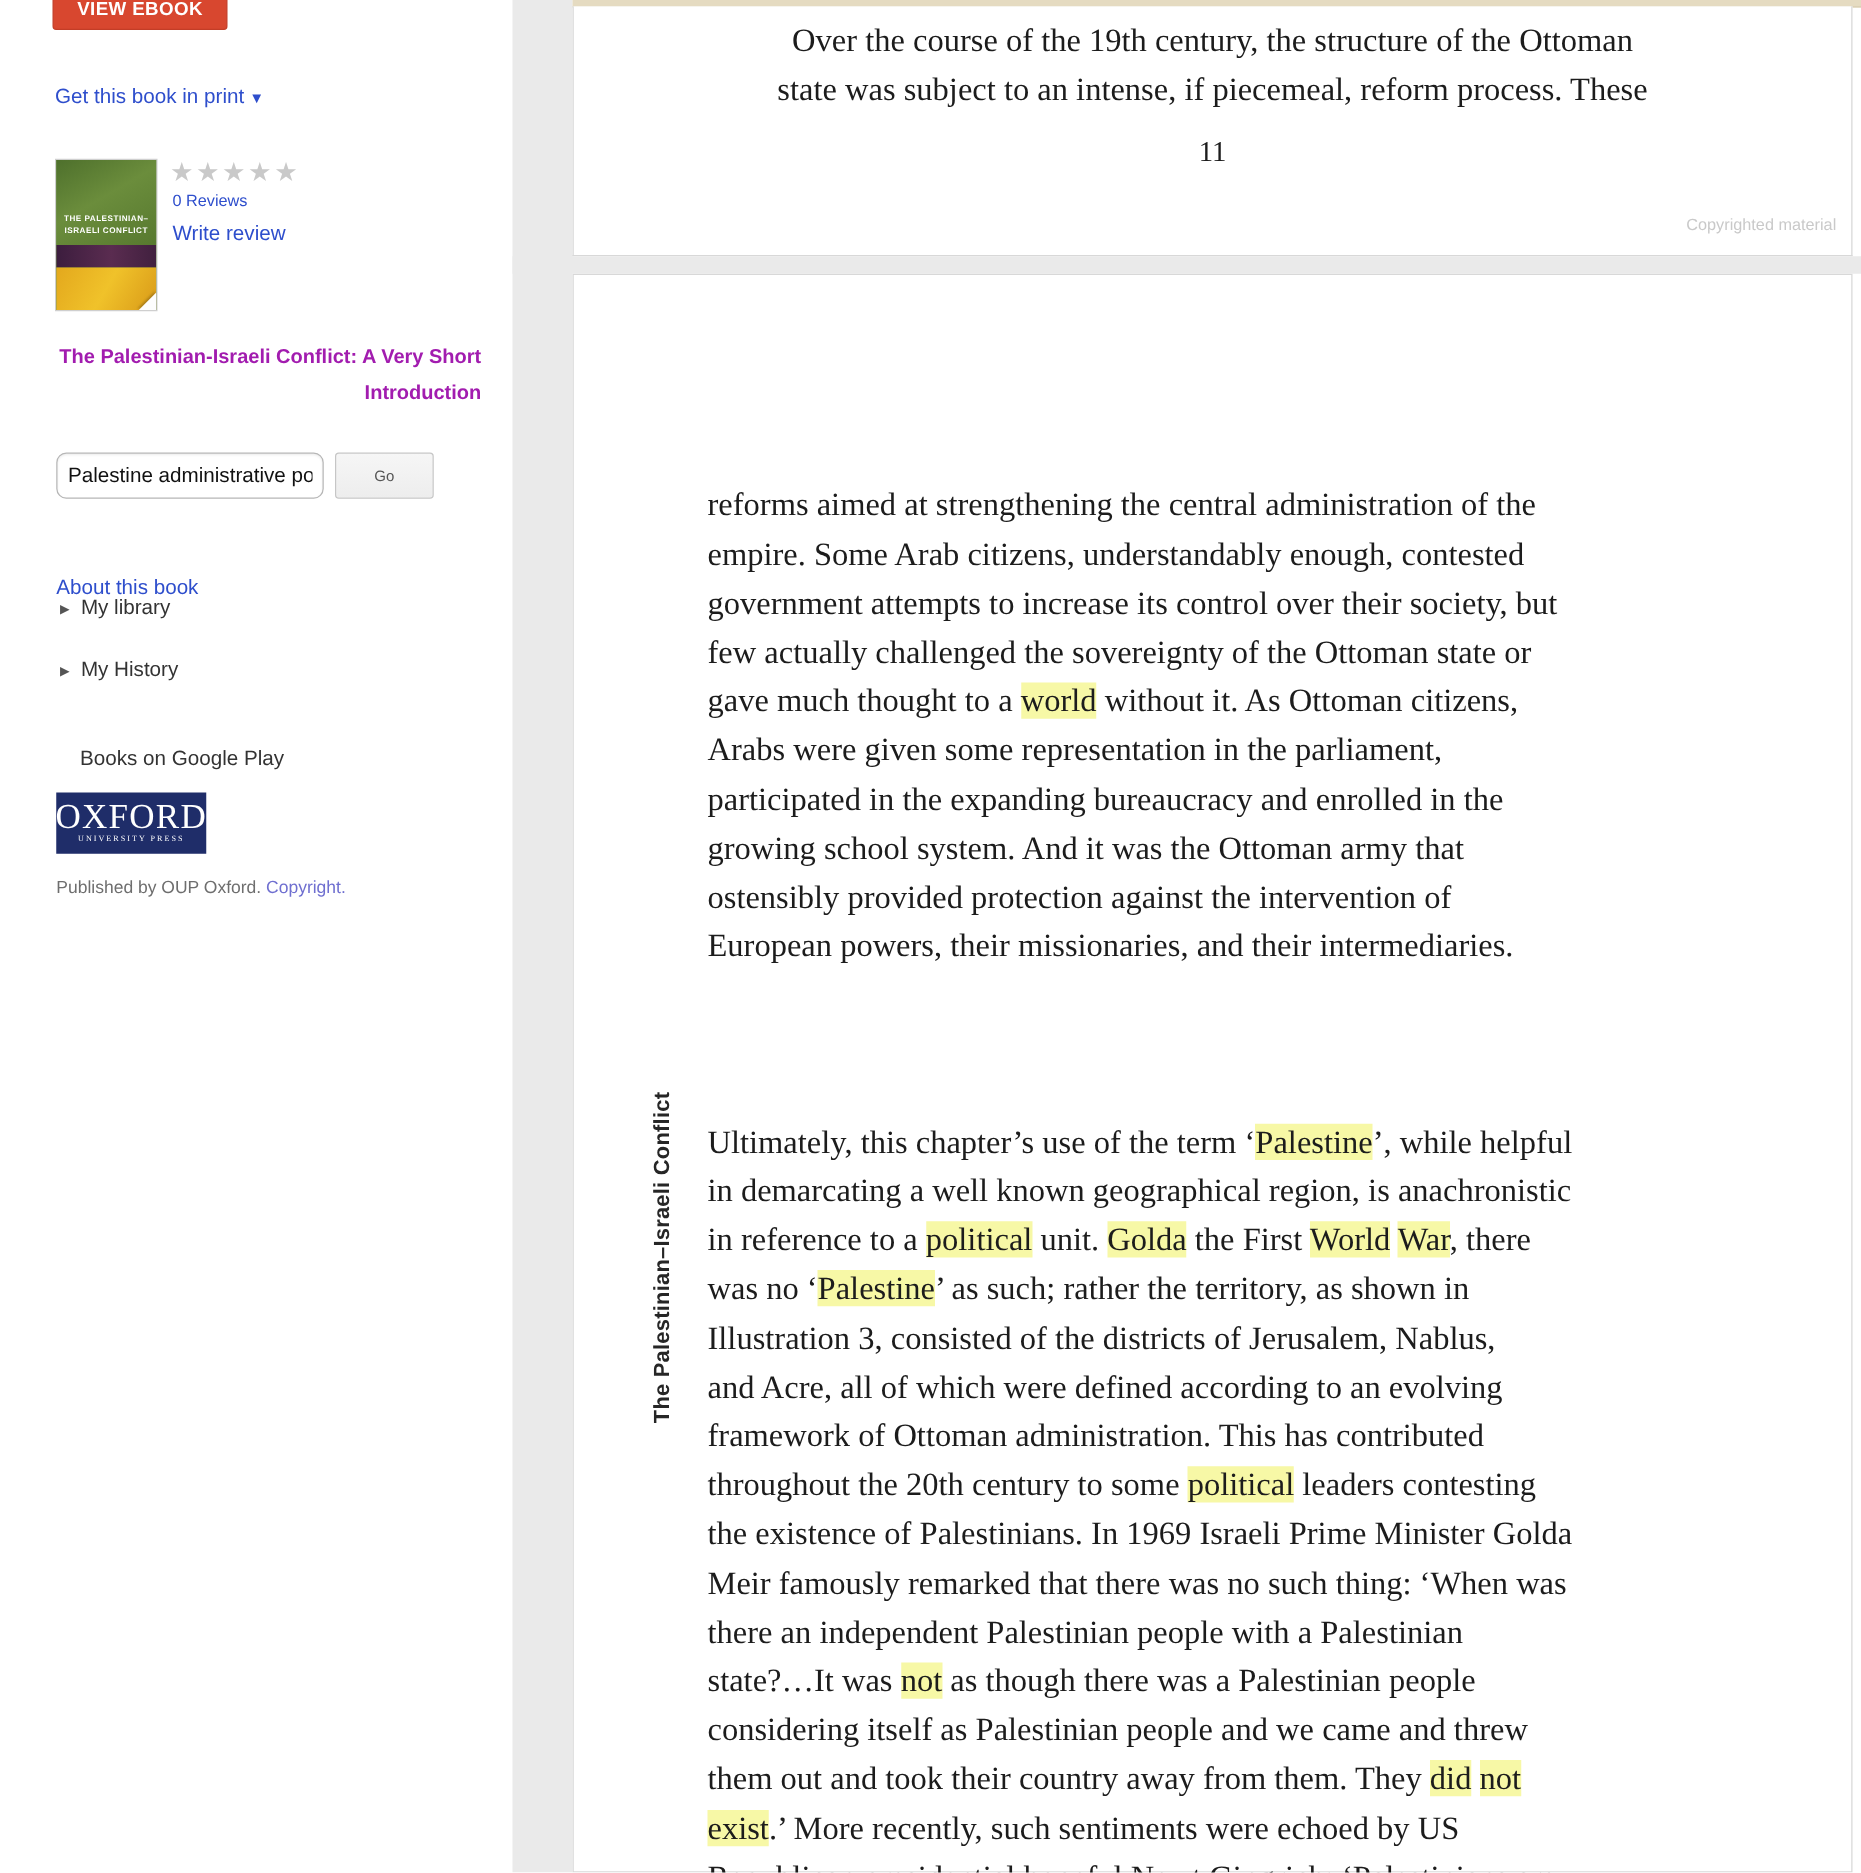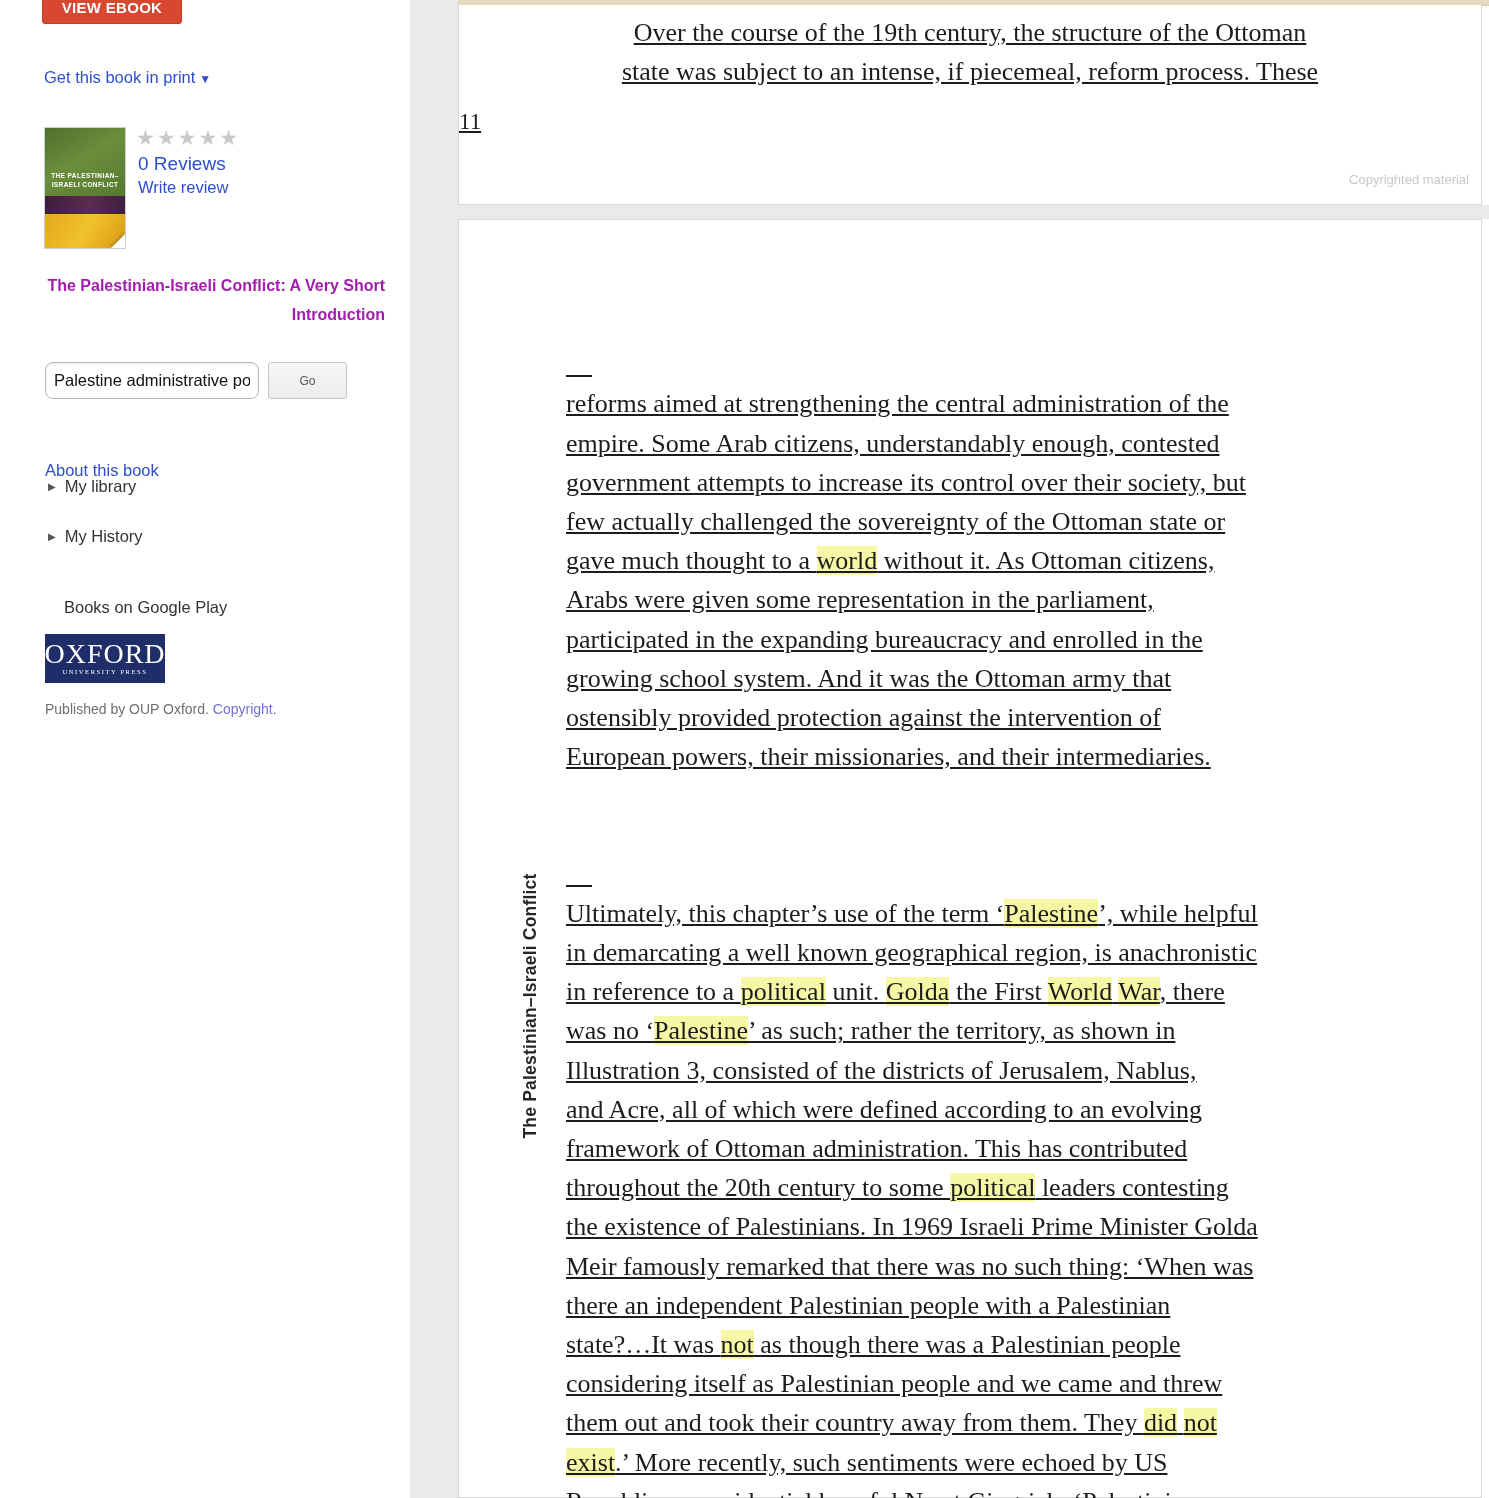--- a/index.html
+++ b/index.html
@@ -29,21 +29,21 @@
   .cover .band-yellow{position:absolute;left:0;top:72%;width:100%;height:28%;
     background:linear-gradient(120deg,#e3a81d,#f0c22a 50%,#d99a18);}
   .cover .cover-title{
     position:absolute;left:0;top:36%;width:100%;text-align:center;
     color:#fff;font-size:6.5px;font-weight:bold;letter-spacing:.4px;line-height:9px;
   }
   .cover .curl{position:absolute;right:0;bottom:0;width:0;height:0;
     border-left:14px solid transparent;border-bottom:14px solid #fdfdfd;
     filter:drop-shadow(-1px -1px 1px rgba(0,0,0,.25));}
   .stars{position:absolute;left:136px;top:126px;font-size:21px;color:#c9c9c9;letter-spacing:2px;}
-  .reviews-link{position:absolute;left:138px;top:153px;font-size:19px;}
+  .reviews-link{position:absolute;left:138px;top:153px;font-size:13px;}
   .write-link{position:absolute;left:138px;top:178px;font-size:16.5px;}
   .book-title{
     position:absolute;left:45px;top:271px;width:340px;
     font-size:16px;font-weight:bold;color:#a21caf;line-height:29px;text-align:right;
   }
   .byline{position:absolute;left:47px;top:332px;font-size:12.5px;color:#555;margin-top:31px;}
   .search-input{
     position:absolute;left:45px;top:362px;width:214px;height:37px;box-sizing:border-box;
     border:1px solid #b6b6b6;border-radius:8px;padding:0 8px;font-size:16.5px;color:#111;
     font-family:"Liberation Sans",sans-serif;box-shadow:inset 0 1px 2px rgba(0,0,0,.08);
@@ -67,26 +67,26 @@
   .oxford .ox2{font-family:"Liberation Serif",serif;font-size:6.5px;letter-spacing:1.6px;margin-top:3px;}
   .published{position:absolute;left:45px;top:701px;font-size:14px;color:#6e6e6e;}
   .copyright-link{color:#6f6fd0;}
   
   .gray-strip{position:absolute;left:410px;top:0;width:48px;height:1498px;background:#eaeaea;}
   .tan-strip{position:absolute;left:458px;top:0;width:1031px;height:5px;background:#e5dbc1;border-bottom:1px solid #d8cdb0;}
   .page{position:absolute;background:#fff;border:1px solid #d8d8d8;box-sizing:border-box;}
   .page1{left:458px;top:5px;width:1024px;height:200px;border-top:none;}
   .page-gap{position:absolute;left:410px;top:205px;width:1079px;height:14px;background:#eaeaea;}
   .page2{left:458px;top:219px;width:1024px;height:1279px;}
-  .serif{font-family:"Liberation Serif",serif;color:#1c1c1c;text-decoration:underline;}
+  .serif{font-family:"Liberation Serif",serif;color:#1c1c1c;}
   .p1-text{
     position:absolute;left:0;top:8px;width:100%;text-align:center;
     font-size:26px;line-height:39px;white-space:pre-wrap;
   }
-  .p1-number{position:absolute;left:0;top:104px;width:100%;font-size:23px;}
+  .p1-number{position:absolute;left:0;top:104px;width:100%;text-align:center;font-size:23px;}
   .watermark{position:absolute;right:12px;top:167px;font-size:13px;color:#c9c9c9;}
   .spine{
     position:absolute;left:71px;top:786px;transform:translate(-50%,-50%) rotate(-90deg);
     white-space:nowrap;font-weight:bold;font-size:17.5px;color:#262626;letter-spacing:.2px;
   }
   .body-text{
     position:absolute;left:107px;top:86px;width:826px;
     font-size:26px;line-height:39.2px;white-space:pre-wrap;
   }
   .body-text p{margin:0 0 39px 0;}

